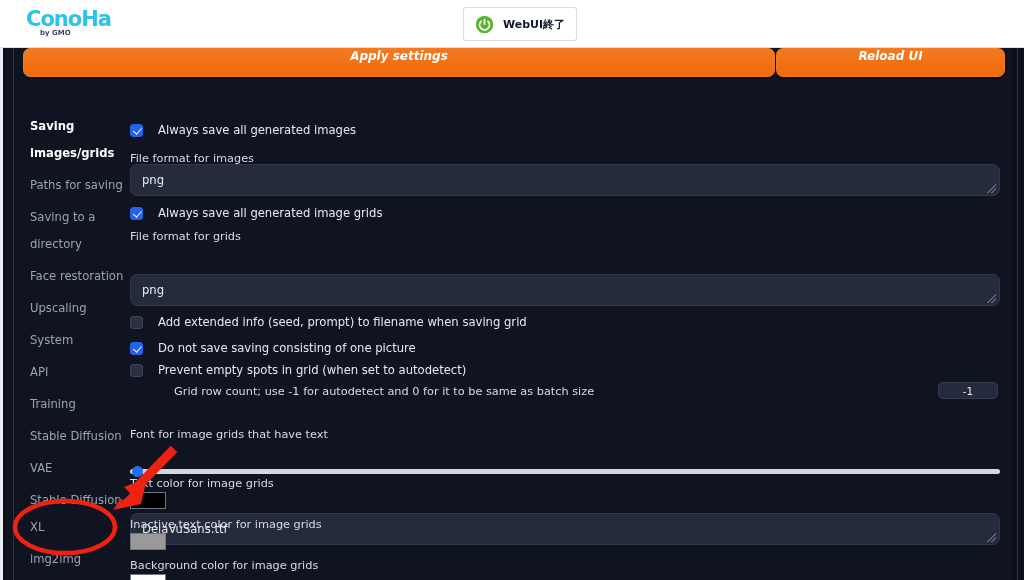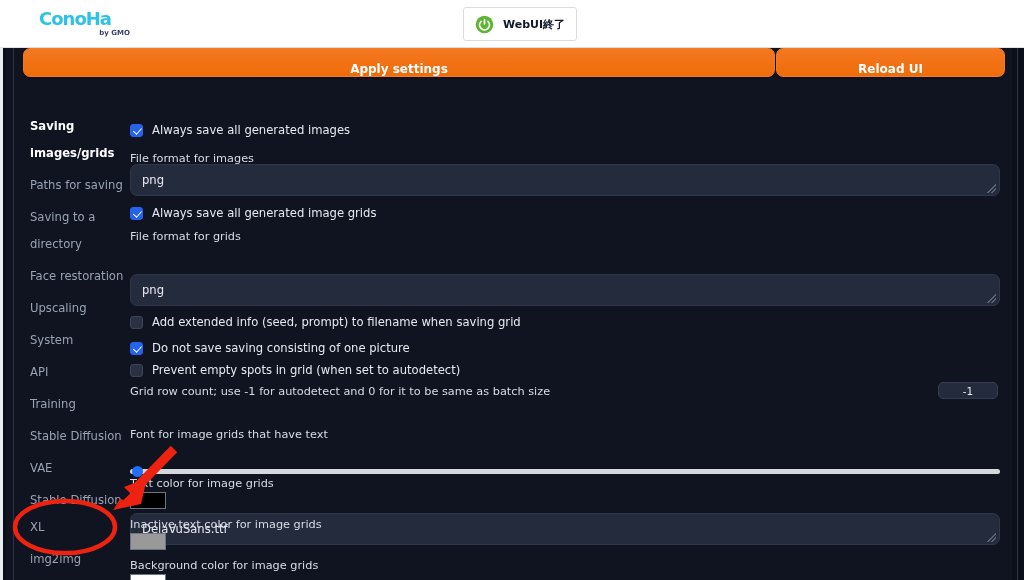--- a/index.html
+++ b/index.html
@@ -16,27 +16,27 @@
     position: absolute; left: 0; top: 0; width: 1024px; height: 48px;
     background: #ffffff;
     border-bottom: 1px solid #e2e2e2;
   }
   .logo {
     position: absolute; left: 26px; top: 6px;
     width: 104px; height: 34px;
   }
   .logo-text {
     font-family: "DejaVu Sans", sans-serif;
-    font-size: 18px; font-weight: 700; letter-spacing: -1px;
-    color: #2ec2e6; line-height: 26px; margin-left: 13px;
+    font-size: 21px; font-weight: 700; letter-spacing: -1px;
+    color: #2ec2e6; line-height: 26px;
   }
   .logo-sub {
     font-family: "DejaVu Sans", sans-serif;
     font-size: 7px; font-weight: 700; letter-spacing: 0px;
-    color: #3b3f6b; text-align: right; margin-top: -3px; padding-left: 14px;
+    color: #3b3f6b; text-align: left; margin-top: -3px; padding-left: 14px;
   }
   .webui-btn {
     position: absolute; left: 463px; top: 7px;
     width: 114px; height: 34px;
     background: #ffffff;
     border: 1px solid #dcdcdc;
     border-radius: 3px;
     display: flex; align-items: center; justify-content: center; gap: 9px;
     cursor: pointer;
   }
@@ -61,23 +61,24 @@
   .v-divider  { position: absolute; left: 1011px; top: 0; width: 1px;  height: 532px; background: #2b3346; }
   .v-divider2 { position: absolute; left: 7px;   top: 0; width: 1px;  height: 532px; background: #2b3346; }
 
   
   .btn-row { position: absolute; left: 0; top: 0; width: 1006px; height: 34px; }
   .btn-orange {
     position: absolute; top: 0; height: 29px;
     background: linear-gradient(180deg,#f57820 0%,#ee6c09 100%);
     border: 1px solid #f07b28;
     border-radius: 7px;
-    display: flex; align-items: flex-end; justify-content: center;
+    display: flex; align-items: flex-start; justify-content: center;
     cursor: pointer;
     box-shadow: 0 1px 2px rgba(0,0,0,.35);
+    font-style: italic;
   }
   .btn-orange span {
     font-family: "DejaVu Sans", sans-serif;
     font-size: 12px; font-weight: 600; color: #ffffff;
   }
   #apply-settings { left: 17px;  width: 752px; }
   #reload-ui      { left: 770px; width: 229px; }
 
   
   .sidebar {
@@ -93,21 +94,21 @@
   }
   .side-item.active { color: #ffffff; font-weight: 700; }
 
   
   .main {
     position: absolute; left: 124px; top: 62px; width: 876px; height: 470px;
     overflow: hidden;
   }
   .row { position: absolute; left: 0; }
 
-  .check-row { display: flex; align-items: center; gap: 9px; cursor: pointer; }
+  .check-row { display: flex; align-items: center; gap: 15px; cursor: pointer; }
   .cb {
     width: 13px; height: 13px; border-radius: 3px; flex: 0 0 13px;
     background: #2b3142; border: 1px solid #3d4455;
     position: relative;
   }
   .cb.on { background: #2563eb; border-color: #2563eb; }
   .cb.on::after {
     content: ""; position: absolute; left: 4px; top: 1px;
     width: 3.5px; height: 7px;
     border: solid #ffffff; border-width: 0 1.7px 1.7px 0;
@@ -261,21 +262,21 @@
         <div class="row check-row" style="top:231px;">
           <div class="cb on"></div>
           <div class="check-label">Do not save saving consisting of one picture</div>
         </div>
 
         <div class="row check-row" style="top:253px;">
           <div class="cb"></div>
           <div class="check-label">Prevent empty spots in grid (when set to autodetect)</div>
         </div>
 
-        <div class="row field-label" style="top:275px;">Grid row count; use -1 for autodetect and 0 for it to be same as batch size</div>
+        <div class="row field-label" style="top:275px;margin-left:44px;">Grid row count; use -1 for autodetect and 0 for it to be same as batch size</div>
         <div class="numbox" style="left:808px; top:272px;">
           <span>-1</span>
         </div>
         <div class="row slider-wrap" style="top:293px;">
           <div class="slider-track"></div>
           <div class="slider-thumb"></div>
         </div>
 
         <div class="row field-label" style="top:318px;">Font for image grids that have text</div>
         <div class="row textbox" style="top:331px;">

